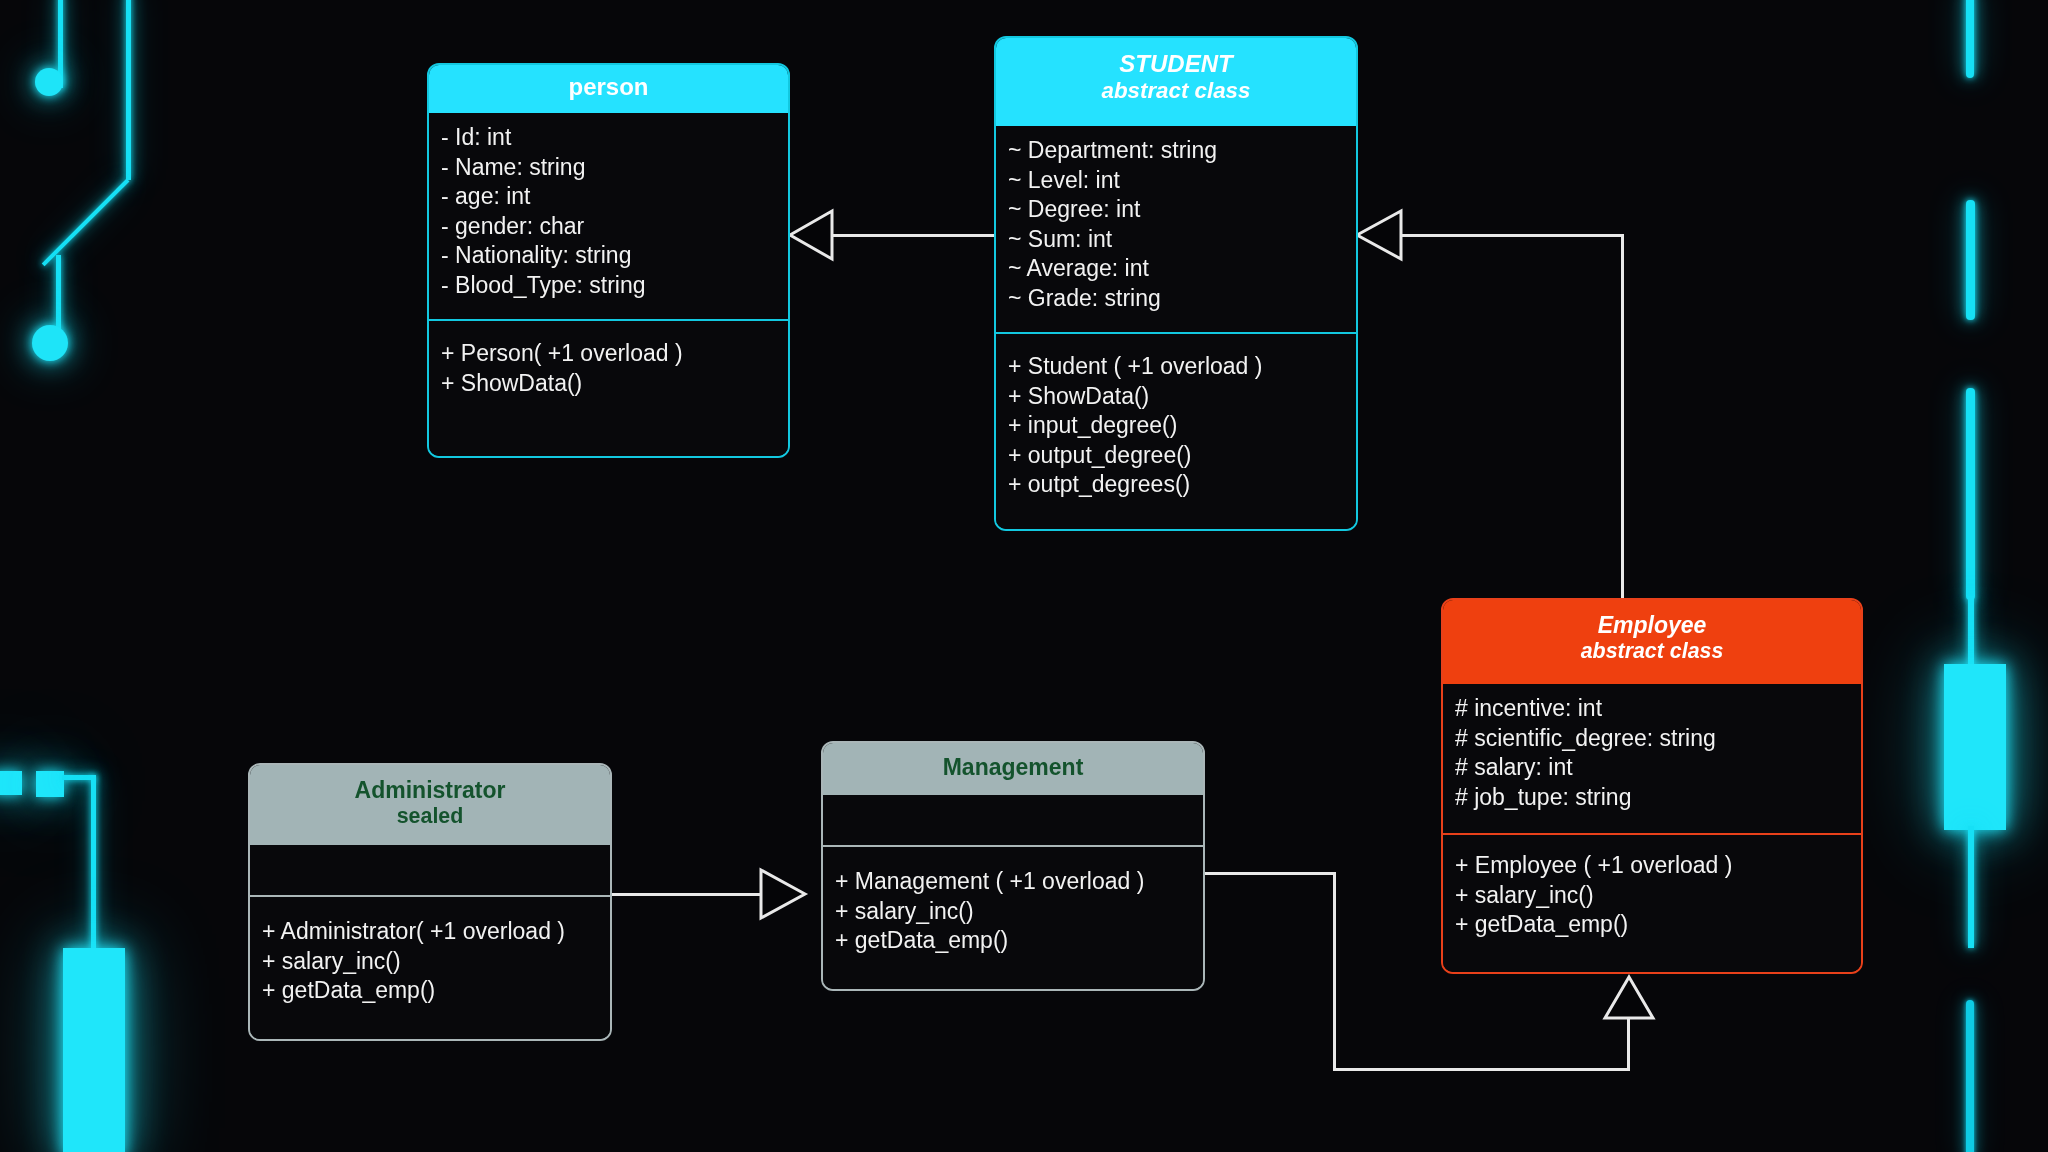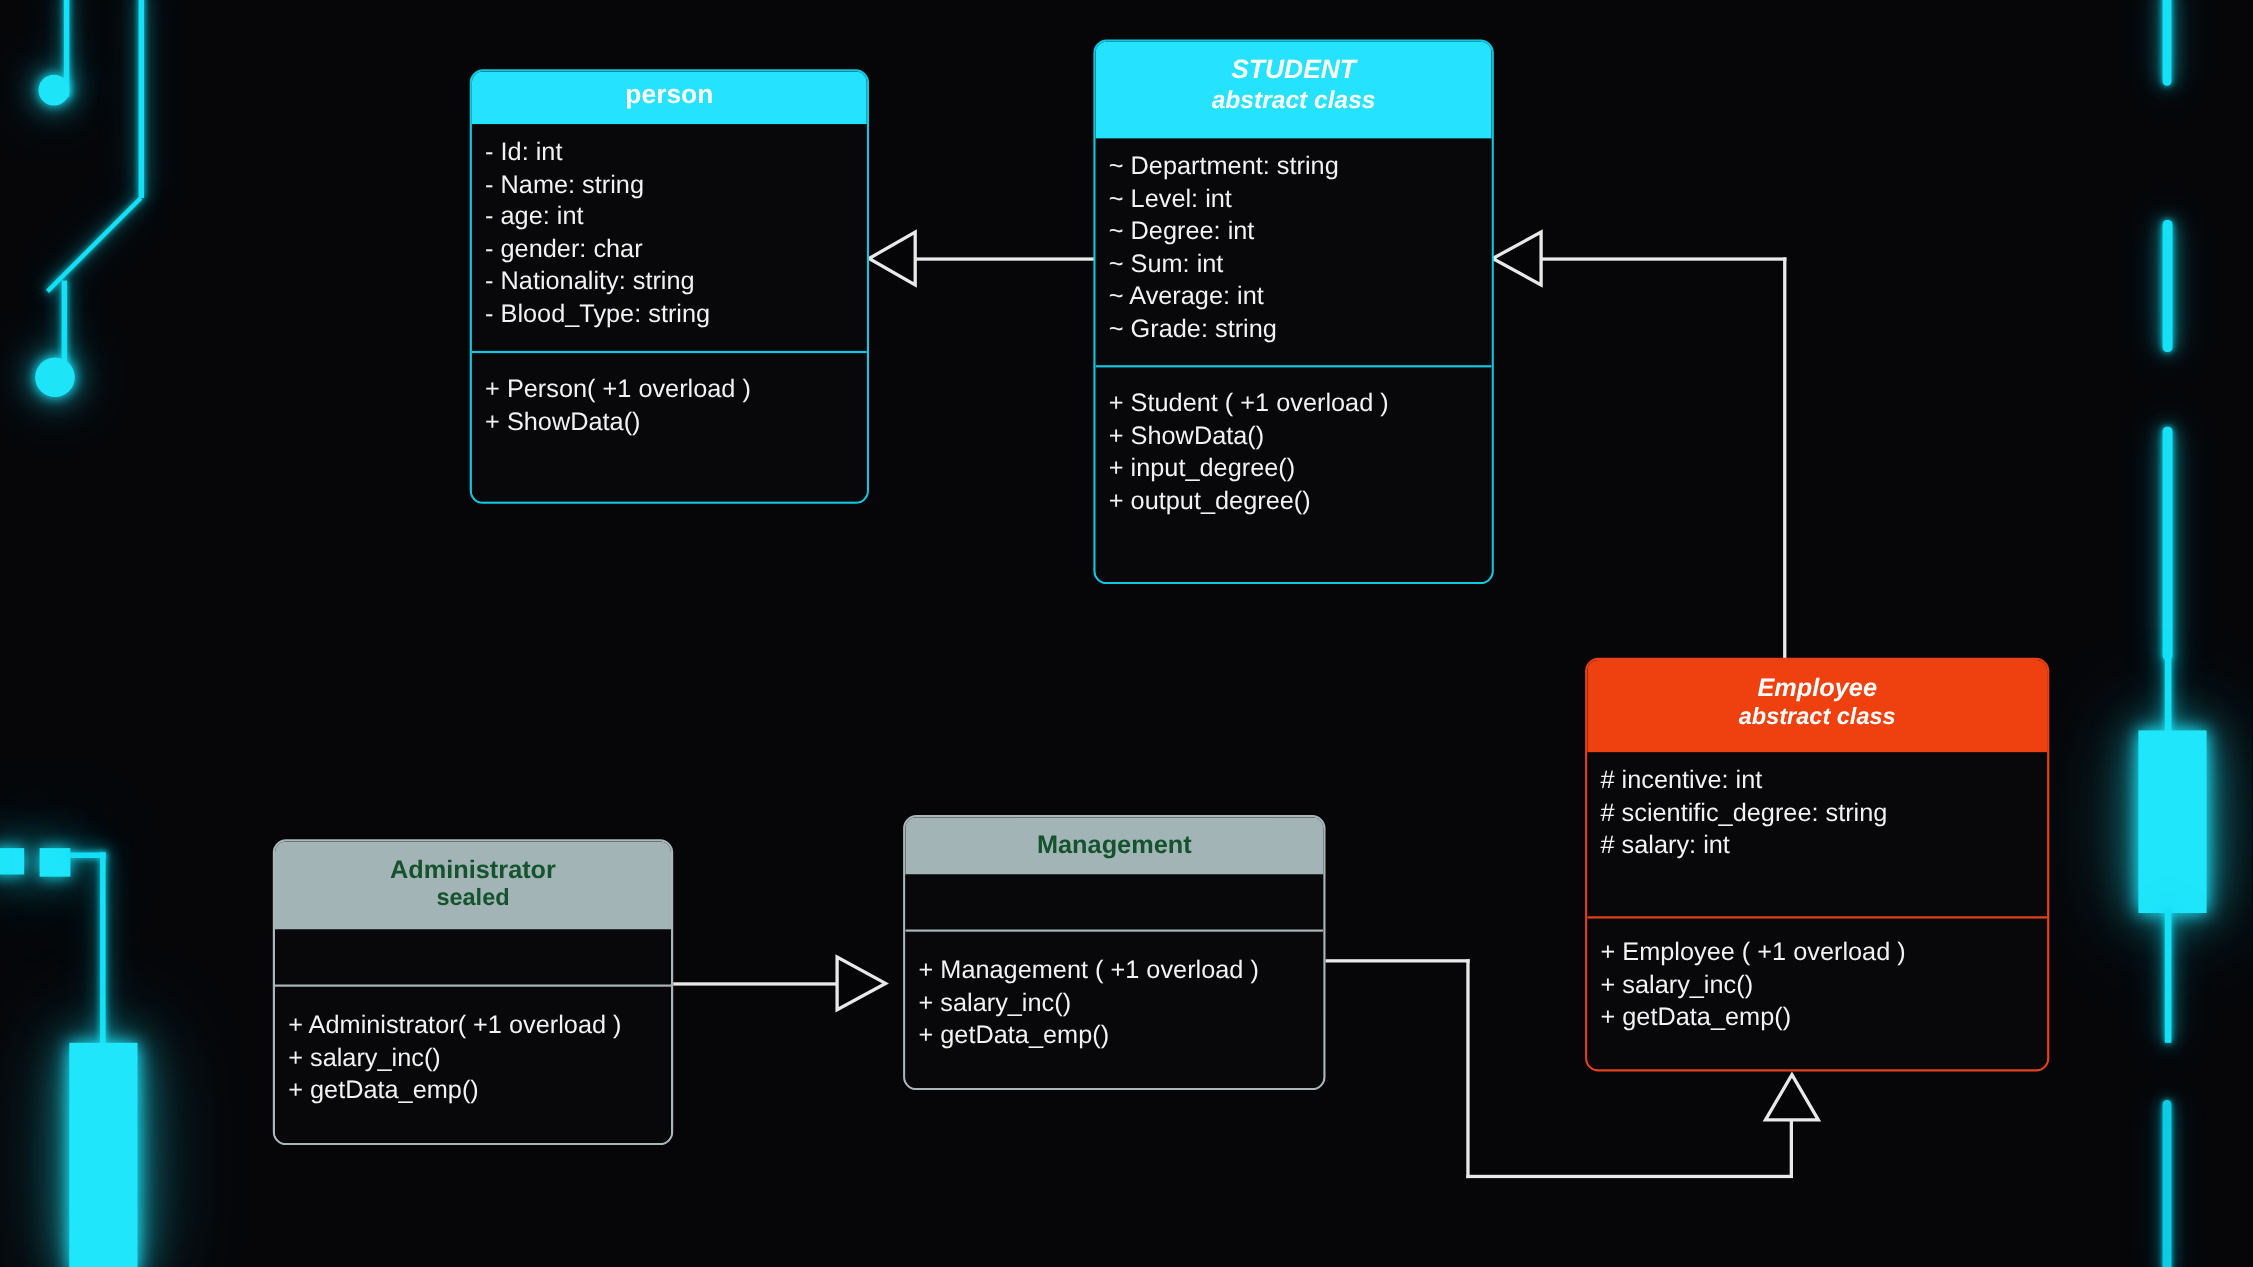--- a/index.html
+++ b/index.html
@@ -176,32 +176,34 @@
       <div class="row">~ Degree: int</div>
       <div class="row">~ Sum: int</div>
       <div class="row">~ Average: int</div>
       <div class="row">~ Grade: string</div>
     </div>
     <div class="compartment sep" style="height:197px; padding-top:18px;">
       <div class="row">+ Student ( +1 overload )</div>
       <div class="row">+ ShowData()</div>
       <div class="row">+ input_degree()</div>
       <div class="row">+ output_degree()</div>
+      <div class="row">+ outpt_degrees()</div>
     </div>
   </div>
 
   <div class="umlbox theme-orange" style="left:1441px; top:598px; width:422px; height:376px;">
     <div class="hdr" style="font-size:23px; height:84px; font-style:italic; padding-top:12px;">
       <span>Employee</span>
       <span class="sub">abstract class</span>
     </div>
     <div class="compartment" style="height:149px;">
       <div class="row"># incentive: int</div>
       <div class="row"># scientific_degree: string</div>
       <div class="row"># salary: int</div>
+      <div class="row"># job_tupe: string</div>
     </div>
     <div class="compartment sep" style="height:139px; padding-top:16px;">
       <div class="row">+ Employee ( +1 overload )</div>
       <div class="row">+ salary_inc()</div>
       <div class="row">+ getData_emp()</div>
     </div>
   </div>
 
   <div class="umlbox theme-grey" style="left:248px; top:763px; width:364px; height:278px;">
     <div class="hdr" style="font-size:23px; height:80px; padding-top:12px;">

